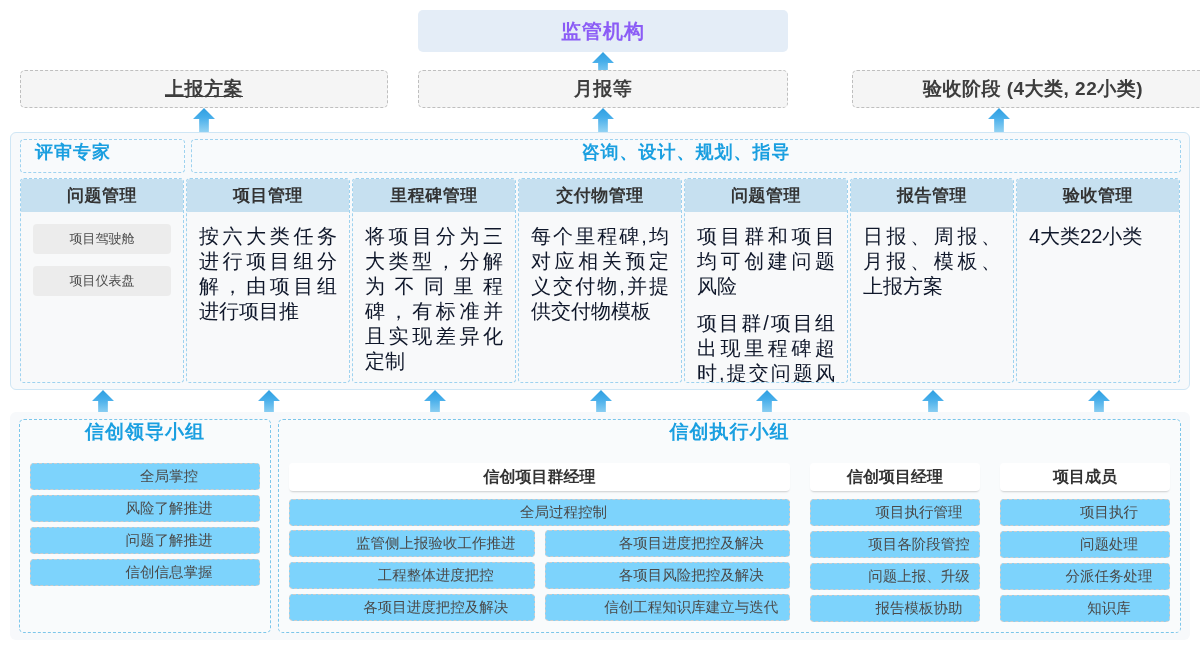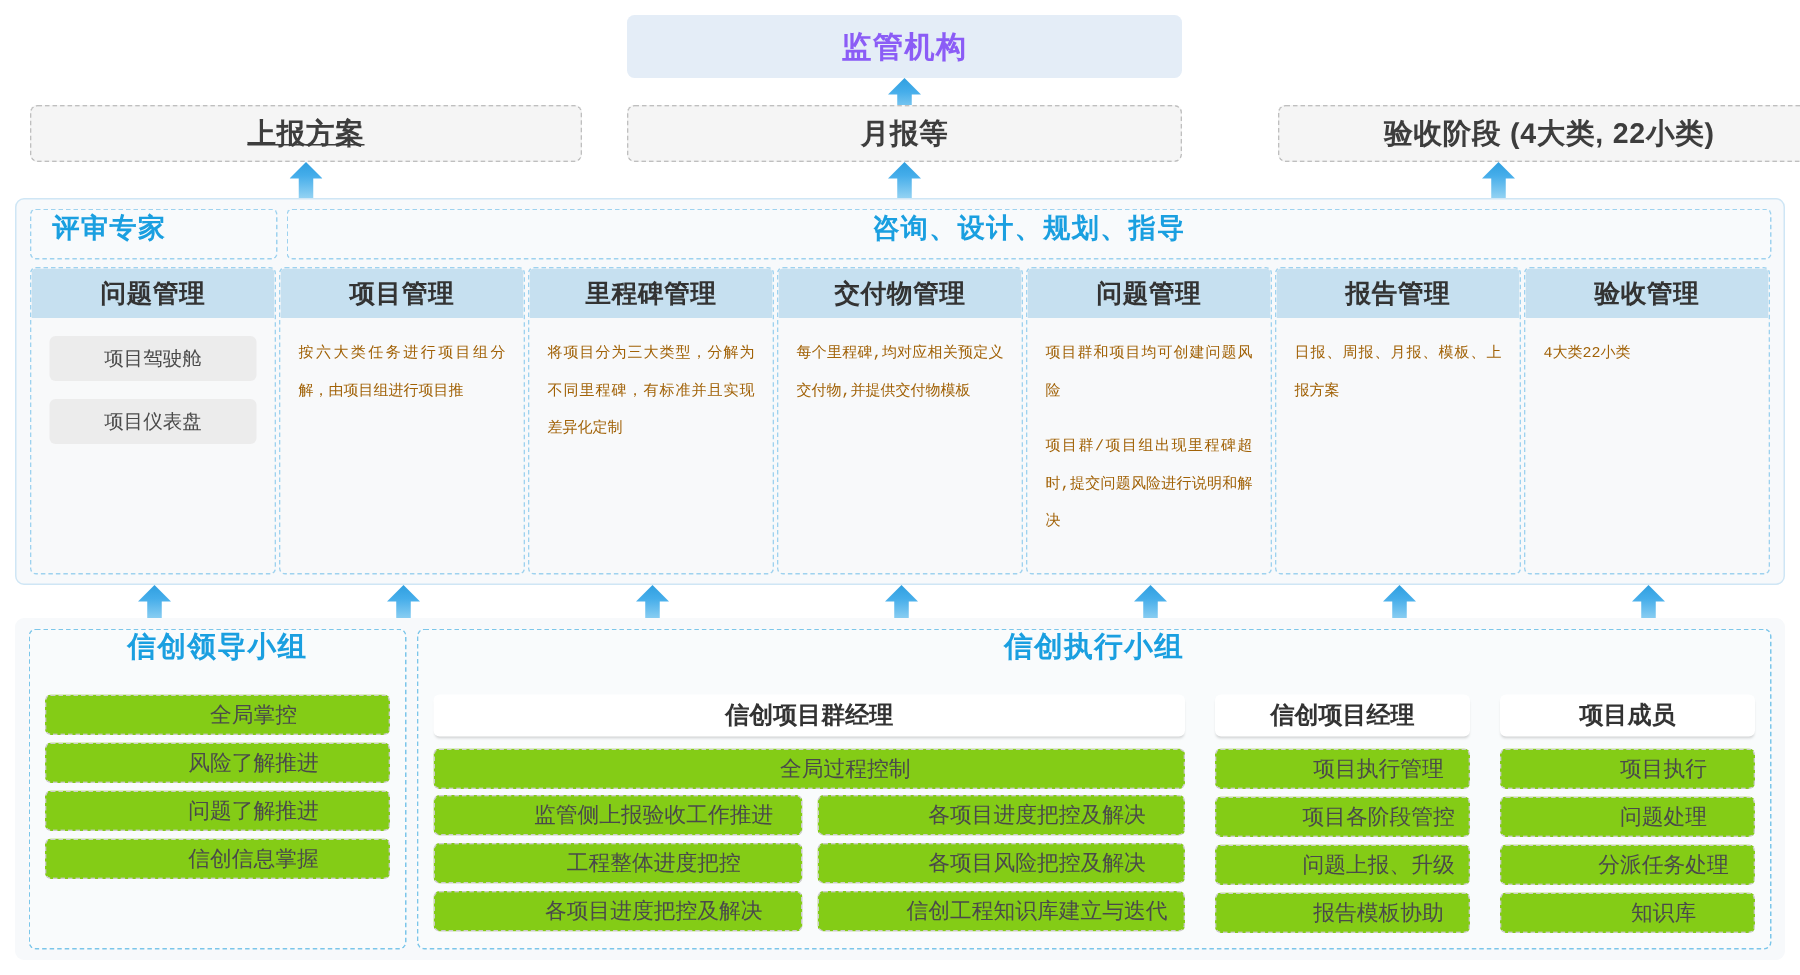--- a/index.html
+++ b/index.html
@@ -129,27 +129,26 @@
     justify-content: center;
     font-size: 17px;
     font-weight: bold;
     color: #333333;
     letter-spacing: .5px;
   }
   .card .cbody {
     padding: 12px 12px 0 12px;
   }
   .card .ctext {
-    font-size: 10px;
+    font-size: 20px;
     line-height: 25px;
-    color: #a16207;
+    color: #0f172a;
     text-align: justify;
     text-align-last: left;
     margin: 0 0 12px 0;
-    font-family: Liberation Mono, monospace;
   }
   .chip {
     background: #ececec;
     border-radius: 4px;
     height: 30px;
     display: flex;
     align-items: center;
     justify-content: center;
     font-size: 13px;
     color: #4a4a4a;
@@ -216,21 +215,21 @@
     height: 27px;
     border: 1px dashed #cccccc;
     border-radius: 4px;
     display: flex;
     align-items: center;
     justify-content: center;
     font-size: 14.5px;
     color: #4a4a4a;
     margin-bottom: 5px;
     box-sizing: border-box;
-    background: #84cc16;
+    background: #7dd3fc;
     white-space: nowrap;
     padding-left: 48px;
   }
   .subcols {
     display: flex;
   }
   .subcol { flex: 1; }
   .subcol.left  { padding-right: 5px; }
   .subcol.right { padding-left: 5px; }
   .fullitem { margin-bottom: 4px; }

